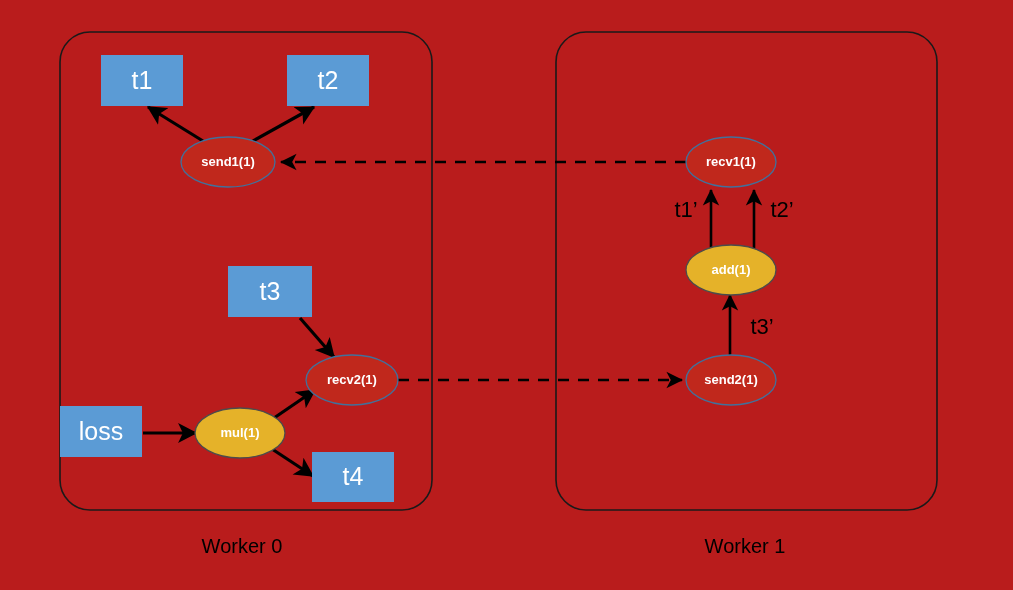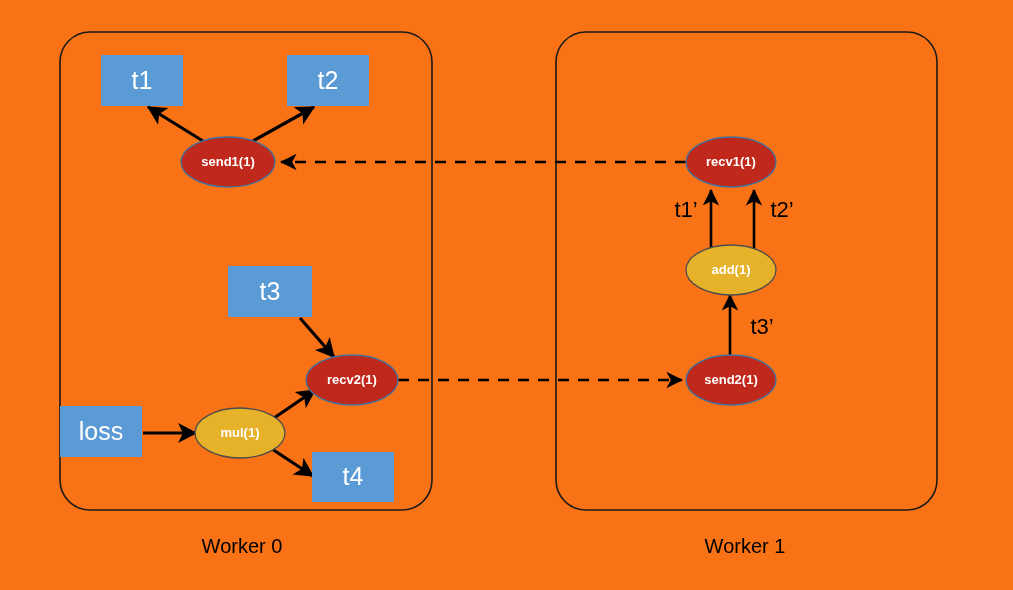--- a/index.html
+++ b/index.html
@@ -10,21 +10,21 @@
   body {
     width: 1013px;
     height: 590px;
     font-family: "Liberation Sans", sans-serif;
     overflow: hidden;
   }
   #canvas {
     position: relative;
     width: 1013px;
     height: 590px;
-    background: #f97316;
+    background: #b91c1c;
   }
   svg#diagram {
     position: absolute;
     left: 0;
     top: 0;
     width: 1013px;
     height: 590px;
   }
   .worker-frame {
     fill: none;

